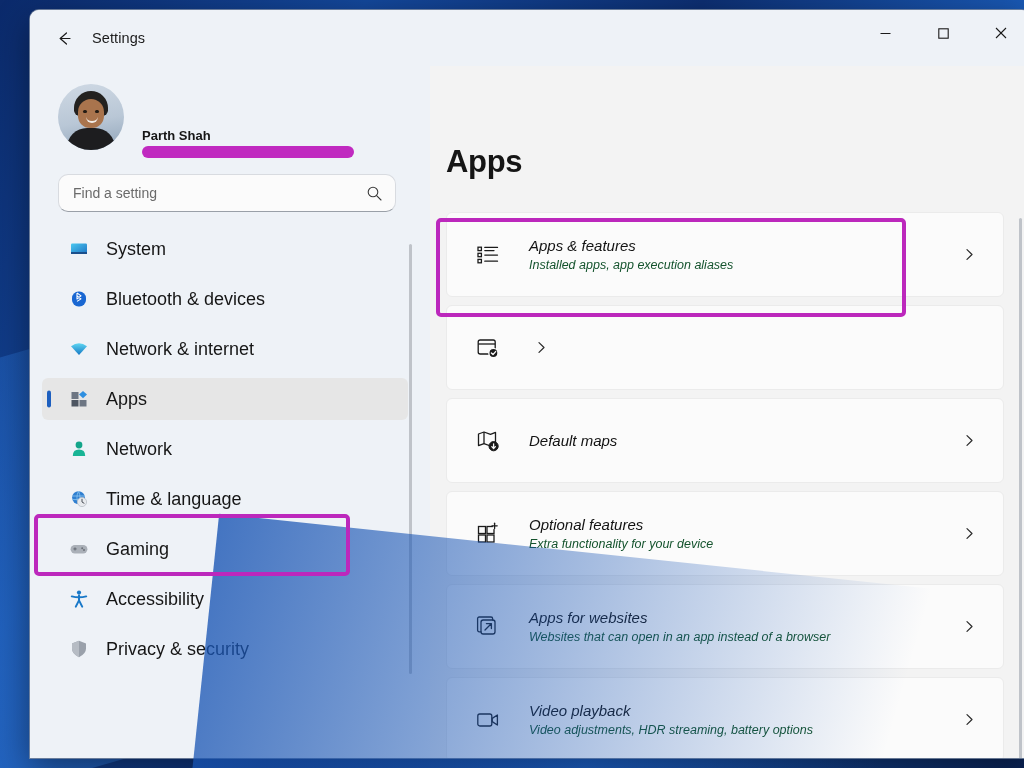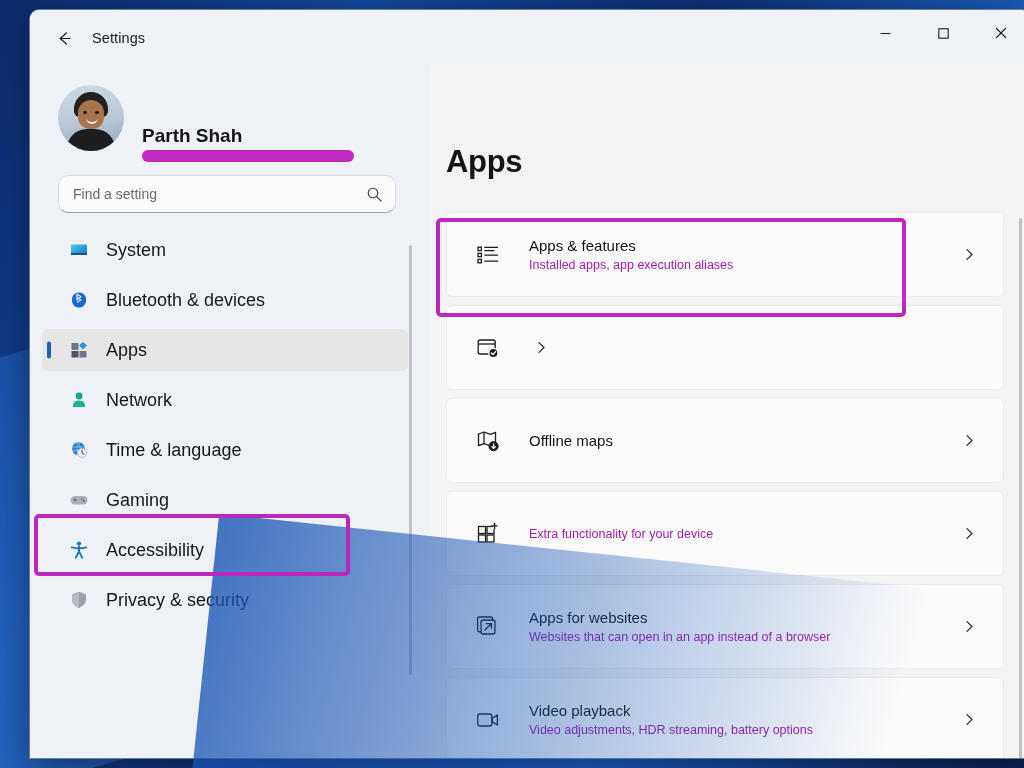--- a/index.html
+++ b/index.html
@@ -149,21 +149,21 @@
     background: #1d1d1f;
     border-radius: 20px 20px 0 0;
   }
   #account-text {
     margin-left: 18px;
     display: flex;
     flex-direction: column;
     gap: 4px;
   }
   #user-name {
-    font-size: 19px;
+    font-size: 13px;
     font-weight: bold;
     color: #161616;
     margin-top: 41px;
   }
   #user-email {
     position: relative;
     font-size: 12.5px;
     color: #5d5d5d;
     width: 212px;
   }
@@ -285,23 +285,23 @@
     align-items: center;
     padding: 0 22px 0 24px;
     cursor: pointer;
   }
   .card-icon {
     width: 34px; height: 34px;
     flex: none;
     display: flex; align-items: center; justify-content: center;
     margin-right: 24px;
   }
-  .card-text { flex: 1; display: flex; flex-direction: column; gap: 4px; }
+  .card-text { flex: 1; display: flex; flex-direction: column; gap: 4px; font-style: italic; }
   .card-title { font-size: 15px; color: #131313; }
-  .card-sub { font-size: 12.5px; color: #a21caf; }
+  .card-sub { font-size: 12.5px; color: #14532d; }
   .chevron { flex: none; display: flex; align-items: center; justify-content: center; width: 24px; }
 
   
   #main-scroll-track {
     position: absolute;
     right: 8px; top: 152px;
     width: 3px; height: 596px;
     background: #bfc3c9;
     border-radius: 2px;
   }
@@ -408,20 +408,34 @@
           <div class="nav-item">
             <span class="nav-icon">
               <svg width="20" height="20" viewBox="0 0 20 20">
                 <rect x="3" y="2.5" width="14" height="15" rx="6.5" fill="#1967d2"></rect>
                 <path d="M8 6.2 L12 9.6 L8 13 M8 6.2 V13.8 M8 9.6 L12 13 L8 16" fill="none" stroke="#fff" stroke-width="1.1" stroke-linejoin="round" transform="translate(0,-1.4) scale(1,0.86)"></path>
               </svg>
             </span>
             <span class="nav-label">Bluetooth &amp; devices</span>
           </div>
 
+          <div class="nav-item">
+            <span class="nav-icon">
+              <svg width="20" height="20" viewBox="0 0 20 20">
+                <defs>
+                    <linearGradient id="gWifi" x1="0" y1="0" x2="0" y2="1">
+                  <stop offset="0" stop-color="#5fd6f2"></stop>
+                      <stop offset="1" stop-color="#1478c4"></stop>
+                </linearGradient>
+                  </defs>
+                <path d="M2 7.2 Q10 1.4 18 7.2 L10 16 Z" fill="url(#gWifi)"></path>
+              </svg>
+            </span>
+            <span class="nav-label">Network &amp; internet</span>
+          </div>
 
 
           <div class="nav-item selected">
             <span class="nav-icon">
               <svg width="20" height="20" viewBox="0 0 20 20">
                 <rect x="2.5" y="3" width="7" height="7" fill="#6d7683"></rect>
                 <rect x="2.5" y="11" width="7" height="6.5" fill="#4d5561"></rect>
                 <rect x="10.5" y="11" width="7" height="6.5" fill="#6d7683"></rect>
                 <path d="M14 2 L18 5.6 L14 9.2 L10 5.6 Z" fill="#2f8fe0"></path>
               </svg>
@@ -538,21 +552,21 @@
           <div class="card">
             <span class="card-icon">
               <svg width="28" height="28" viewBox="0 0 28 28" stroke="#1b1b1b" fill="none">
                 <path d="M4.5 7 L10 5 L16.5 7.4 L21.5 5.4 V17 L16.5 19 L10 16.6 L4.5 18.6 Z" stroke-width="1.3" stroke-linejoin="round"></path>
                 <line x1="10" y1="5" x2="10" y2="16.6" stroke-width="1.3"></line>
                 <circle cx="19.6" cy="19.2" r="4.6" fill="#1b1b1b"></circle>
                 <path d="M19.6 16.8 V21.3 M17.8 19.6 L19.6 21.5 L21.4 19.6" stroke="#fbfbfb" stroke-width="1.3" stroke-linecap="round" stroke-linejoin="round" fill="none"></path>
               </svg>
             </span>
             <span class="card-text">
-              <span class="card-title">Offline maps</span>
+              <span class="card-title">Default maps</span>
             </span>
             <span class="chevron">
               <svg width="15" height="15" viewBox="0 0 15 15">
                 <path d="M5 2.6 L10 7.5 L5 12.4" fill="none" stroke="#2a2a2a" stroke-width="1.2" stroke-linecap="round" stroke-linejoin="round"></path>
               </svg>
             </span>
           </div>
 
           <div class="card">
             <span class="card-icon">
@@ -562,20 +576,21 @@
                 <rect x="13" y="15" width="7" height="7" stroke-width="1.3"></rect>
                 <rect x="13" y="6.5" width="7" height="7" stroke-width="1.3"></rect>
                 <line x1="19.6" y1="2.6" x2="19.6" y2="8.6" stroke-width="1.4" stroke-linecap="round" stroke="#fbfbfb"></line>
                 <g stroke="#1b1b1b">
                   <line x1="20.6" y1="3.2" x2="20.6" y2="8.4" stroke-width="1.3" stroke-linecap="round"></line>
                   <line x1="18" y1="5.8" x2="23.2" y2="5.8" stroke-width="1.3" stroke-linecap="round"></line>
                 </g>
               </svg>
             </span>
             <span class="card-text">
+              <span class="card-title">Optional features</span>
               <span class="card-sub">Extra functionality for your device</span>
             </span>
             <span class="chevron">
               <svg width="15" height="15" viewBox="0 0 15 15">
                 <path d="M5 2.6 L10 7.5 L5 12.4" fill="none" stroke="#2a2a2a" stroke-width="1.2" stroke-linecap="round" stroke-linejoin="round"></path>
               </svg>
             </span>
           </div>
 
           <div class="card">

